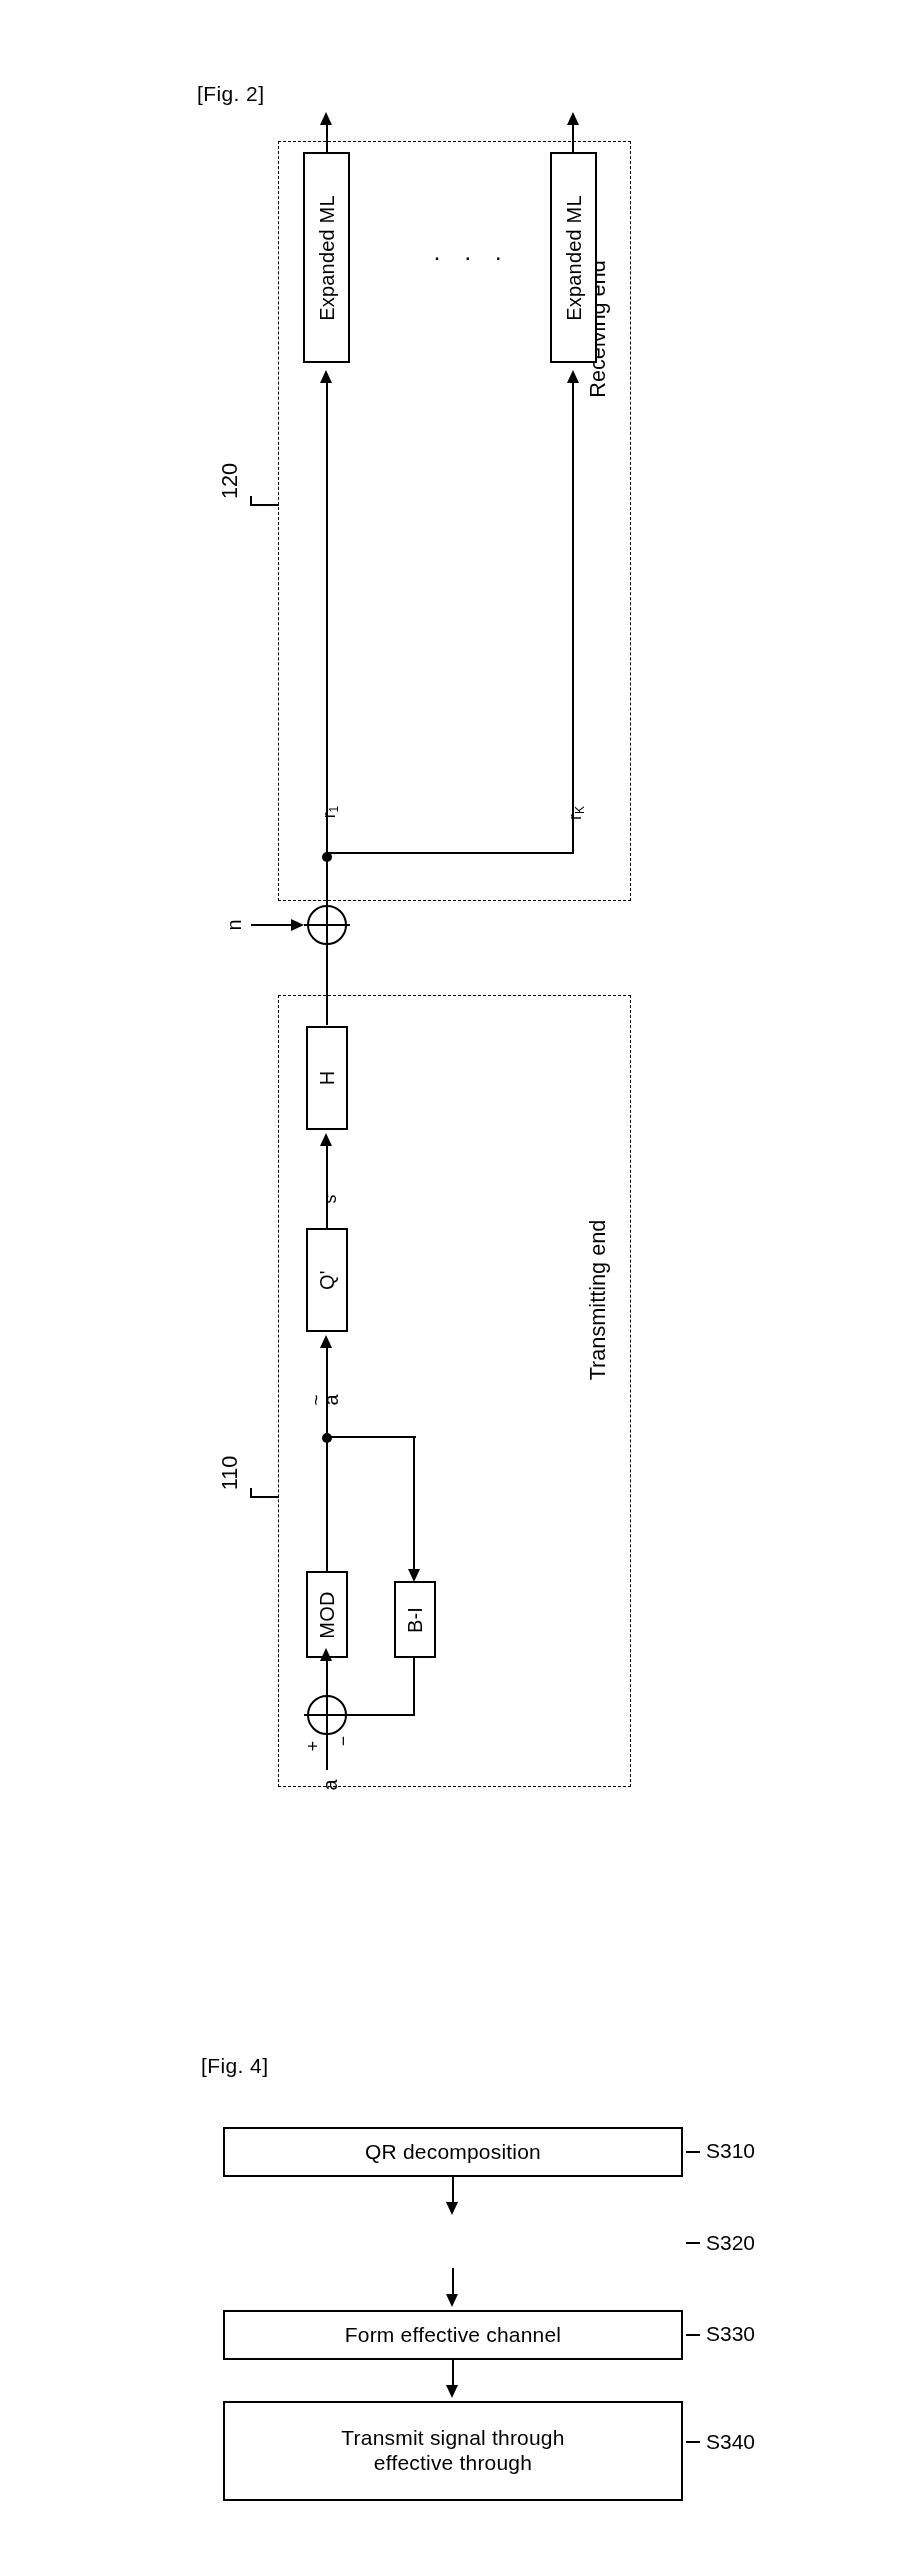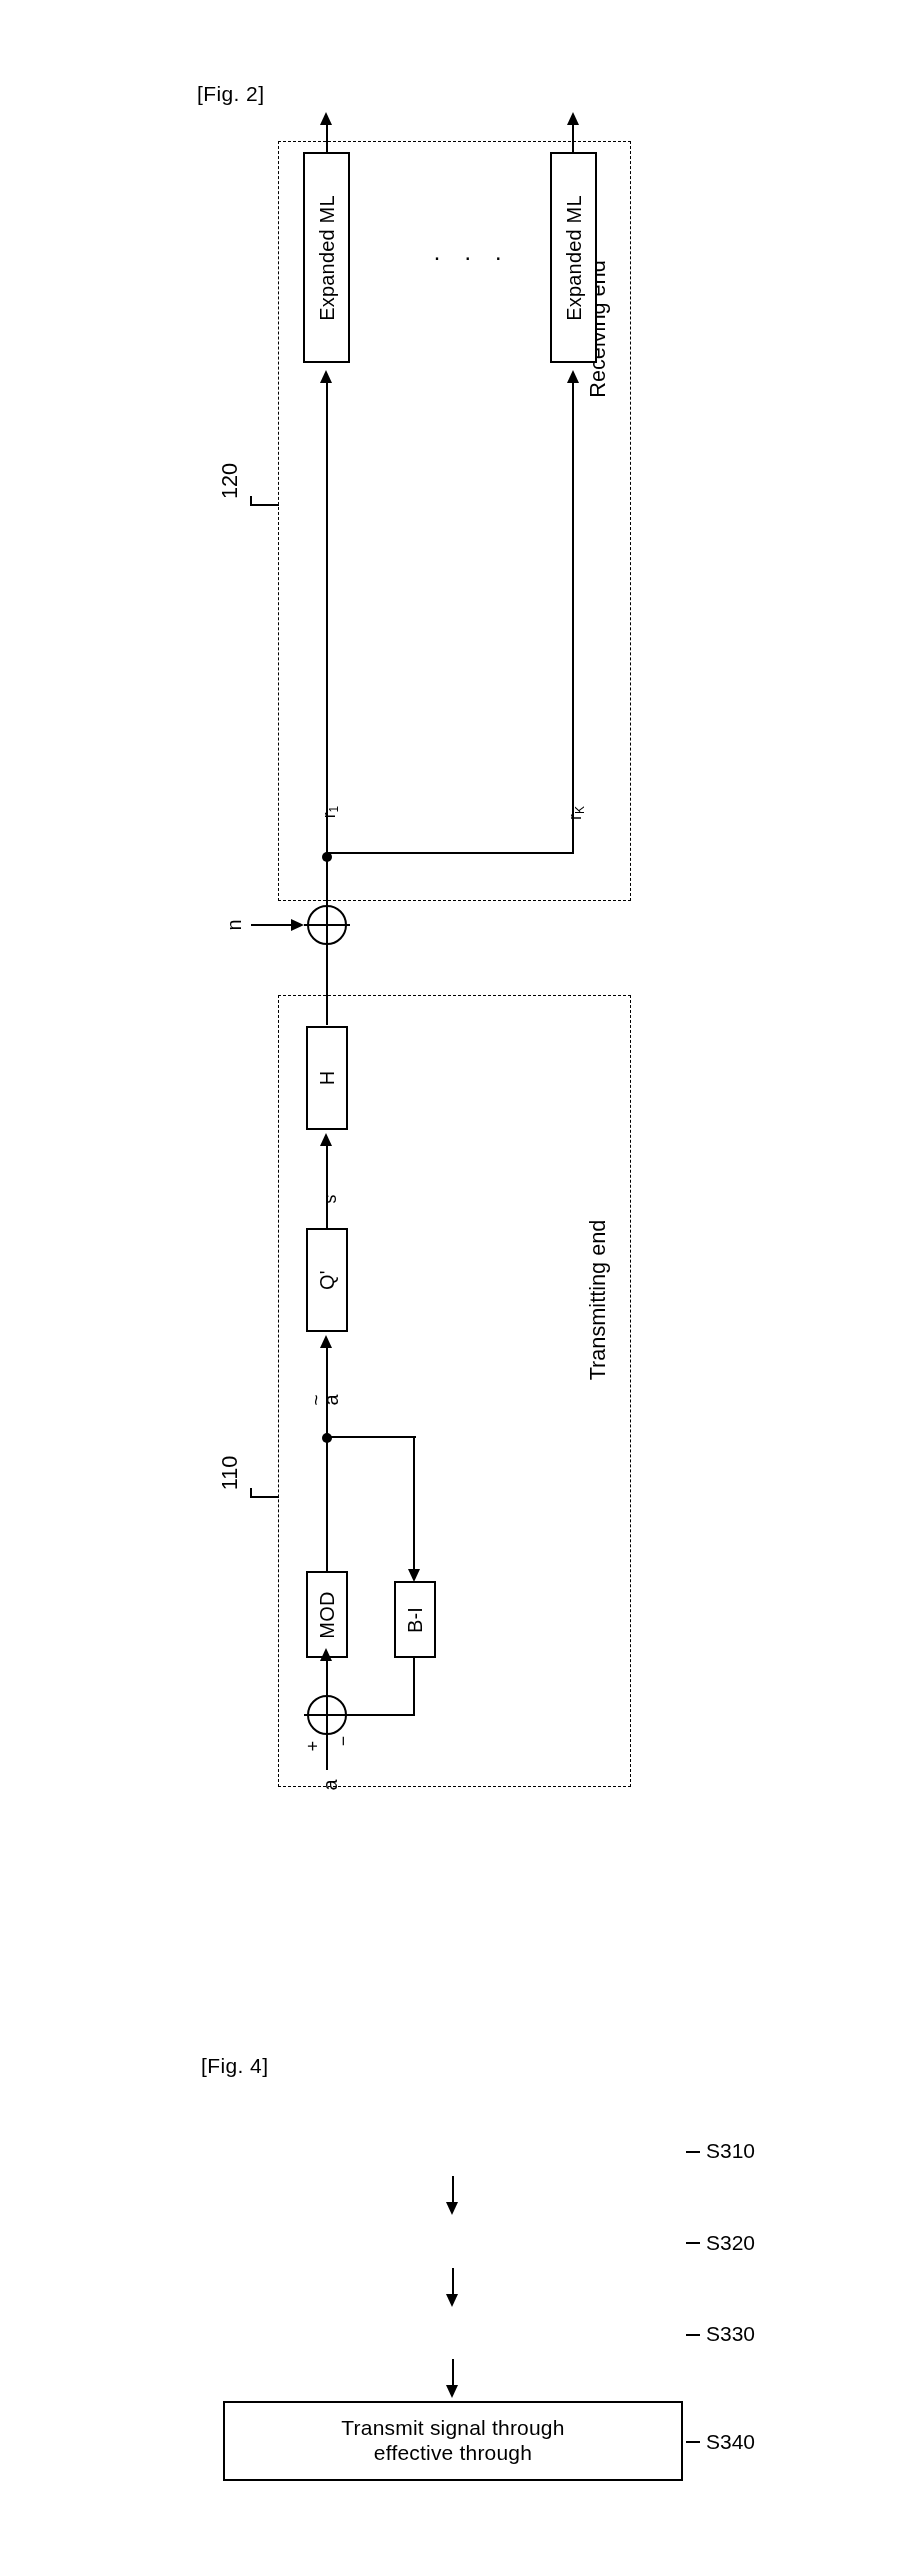--- a/index.html
+++ b/index.html
@@ -295,39 +295,45 @@
   <div class="hline" style="left:347px; top:1714px; width:67px;"></div>
 
   <div class="vlabel small" style="left:313px; top:1746px;">+</div>
   <div class="vlabel small" style="left:343px; top:1741px;">−</div>
 
   <div class="vline" style="left:326px; top:1735px; height:35px;"></div>
   <div class="vlabel" style="left:330px; top:1785px;">a</div>
 
   <div class="fig-label" style="left:201px; top:2054px;">[Fig. 4]</div>
 
+  <div class="flow-box" style="left:223px; top:2127px; width:460px; height:50px;">
+    <span>QR decomposition</span>
+  </div>
   <div class="step-tag" style="left:706px; top:2139px;">S310</div>
   <div class="tag-tick" style="left:686px; top:2151px;"></div>
 
   <div class="vline" style="left:452px; top:2176px; height:32px;"></div>
   <div class="arrow-down" style="left:446px; top:2202px;"></div>
 
   <div class="step-tag" style="left:706px; top:2231px;text-align:right;">S320</div>
   <div class="tag-tick" style="left:686px; top:2242px;"></div>
 
   <div class="vline" style="left:452px; top:2268px; height:32px;"></div>
   <div class="arrow-down" style="left:446px; top:2294px;"></div>
 
+  <div class="flow-box" style="left:223px; top:2310px; width:460px; height:50px;">
+    <span>Form effective channel</span>
+  </div>
   <div class="step-tag" style="left:706px; top:2322px;">S330</div>
   <div class="tag-tick" style="left:686px; top:2334px;"></div>
 
   <div class="vline" style="left:452px; top:2359px; height:32px;"></div>
   <div class="arrow-down" style="left:446px; top:2385px;"></div>
 
-  <div class="flow-box" style="left:223px; top:2401px; width:460px; height:80px; flex-direction:column;">
+  <div class="flow-box" style="left:223px; top:2401px; width:460px; height:100px; flex-direction:column;">
     <span>Transmit signal through</span>
     <span>effective through</span>
   </div>
   <div class="step-tag" style="left:706px; top:2430px;">S340</div>
   <div class="tag-tick" style="left:686px; top:2441px;"></div>
 
 </div>
 
 
 </body></html>

